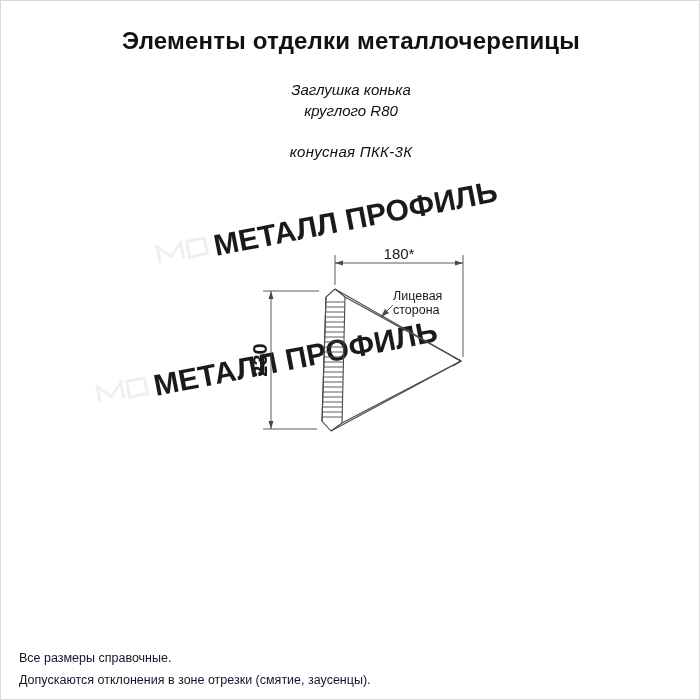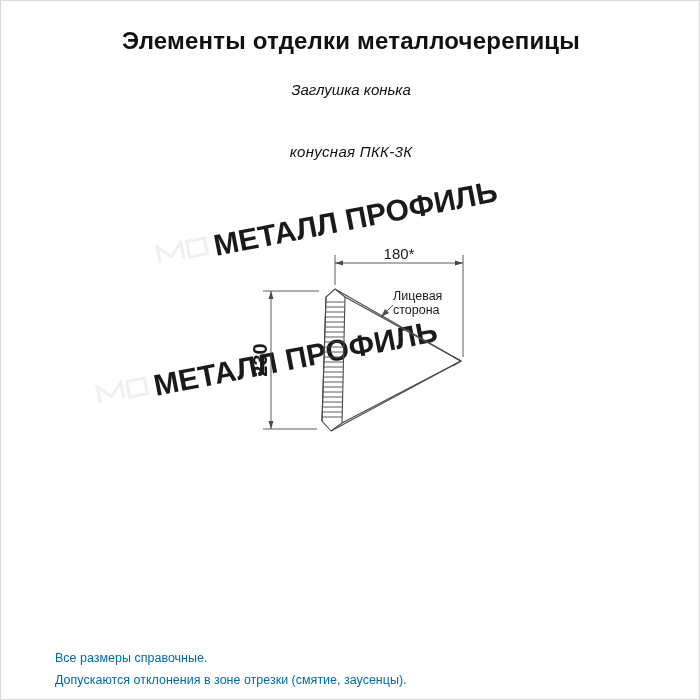--- a/index.html
+++ b/index.html
@@ -60,39 +60,39 @@
     left: 0;
     top: 180px;
     width: 700px;
     height: 300px;
     pointer-events: none;
   }
   .footer {
     position: absolute;
     left: 18px;
     font-size: 12.5px;
-    color: #0369a1;
-    margin-left: 36px;
+    color: #0f172a;
   }
   .f1 { top: 650px; }
   .f2 { top: 672px; }
 
   svg { display: block; }
   text {
     font-family: "Liberation Sans", sans-serif;
     fill: #1a1a1a;
   }
 </style>
 </head>
 <body>
 
 <div class="page">
 
   <div class="title">Элементы отделки металлочерепицы</div>
   <div class="subtitle sub1">Заглушка конька</div>
+  <div class="subtitle sub2">круглого R80</div>
   <div class="subtitle sub3">конусная   ПКК-3К</div>
 
   <div class="watermarks">
     <svg width="700" height="300" viewBox="0 0 700 300" xmlns="http://www.w3.org/2000/svg">
       <g fill="#efefef" stroke="none" font-family="Liberation Sans, sans-serif" font-weight="bold" font-size="30">
         <g transform="translate(215,75) rotate(-11)">
           <text x="0" y="0">МЕТАЛЛ ПРОФИЛЬ</text>
           <g stroke="#efefef" stroke-width="3" fill="none" transform="translate(-60,-22)">
             <path d="M4,18 L4,2 L16,14 L28,2 L28,18"></path>
             <rect x="34" y="2" width="18" height="16"></rect>

